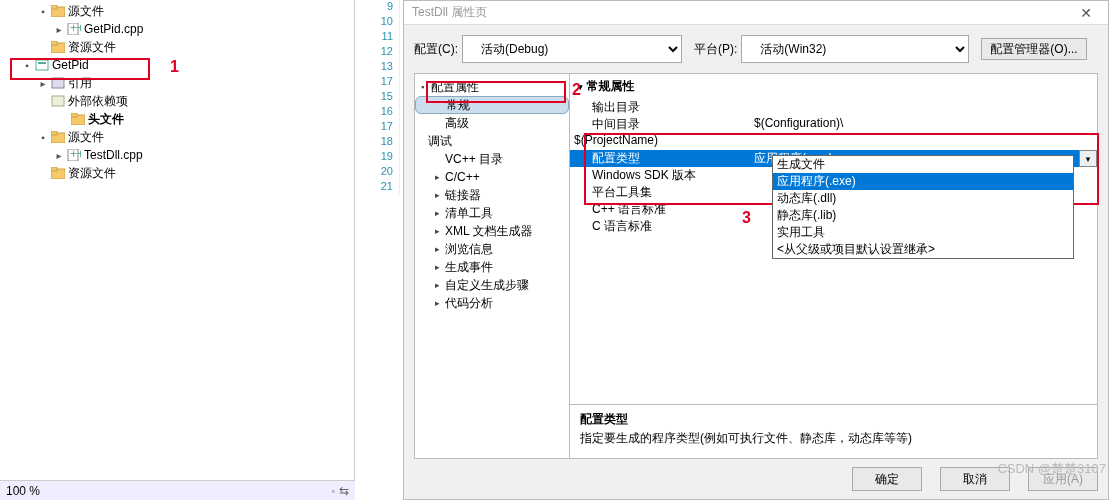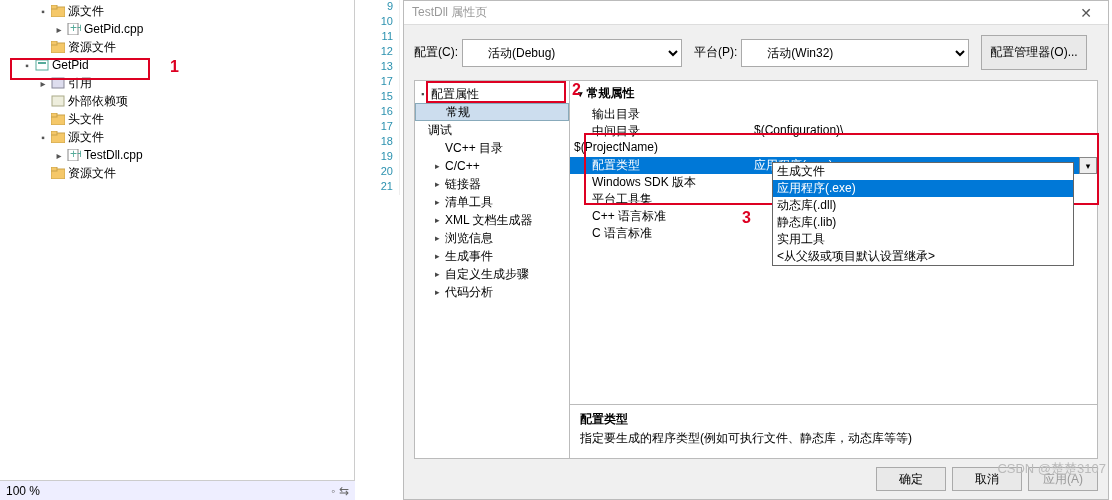--- a/index.html
+++ b/index.html
@@ -17,22 +17,22 @@
 
 .gut{width:30px;background:#fff;padding-top:0;border-right:1px solid #eee}
 .gut div{color:#2b91af;text-align:right;padding-right:6px;height:15px;font-size:11px}
 
 
 .dlg{position:absolute;left:403px;top:0;width:706px;height:500px;border:1px solid #bbb;background:#f0f0f0;display:flex;flex-direction:column}
 .dlg-title{height:24px;background:#fff;display:flex;align-items:center;padding:0 8px;border-bottom:1px solid #ddd;justify-content:space-between}
 .dlg-title .t{color:#999}
 .dlg-close{width:28px;text-align:center;color:#555;font-size:14px}
 .dlg-cfg{display:flex;align-items:center;padding:10px 10px;gap:4px;background:#f0f0f0}
-.dlg-cfg select{height:28px;border:1px solid #aaa;background:#fff;padding:0 21px}
-.dlg-cfg .btn{height:35px;border:1px solid #aaa;background:#e9e9e9;padding:0 8px;display:flex;align-items:center}
+.dlg-cfg select{height:28px;border:1px solid #aaa;background:#fff;padding:0 14px}
+.dlg-cfg .btn{height:22px;border:1px solid #aaa;background:#e9e9e9;padding:0 8px;display:flex;align-items:center}
 .dlg-body{flex:1;display:flex;margin:0 10px;border:1px solid #bbb;background:#fff}
 
 
 .nav{width:155px;border-right:1px solid #bbb;padding:4px 0}
 .nav-item{height:18px;display:flex;align-items:center;padding-left:6px}
 .nav-item .tw{width:10px;font-size:9px;color:#444}
 .nav-sel{background:#cde;border:1px solid #8ab}
 
 
 .props{flex:1;display:flex;flex-direction:column}
@@ -44,21 +44,21 @@
 .prow.sel{background:#0078d7;color:#fff}
 .prow.sel .k,.prow.sel .v{color:#fff}
 .dd{position:absolute;left:202px;top:56px;width:302px;border:1px solid #666;background:#fff;z-index:5}
 .dd div{height:17px;padding:0 4px;display:flex;align-items:center}
 .dd .dsel{background:#0078d7;color:#fff}
 .dd-btn{position:absolute;right:0;top:51px;width:18px;height:17px;border:1px solid #888;background:#eee;display:flex;align-items:center;justify-content:center;font-size:9px}
 
 .desc{height:54px;border-top:1px solid #bbb;padding:6px 10px}
 .desc .dt{font-weight:bold;margin-bottom:2px}
 
-.btns{display:flex;justify-content:flex-end;padding:8px 10px;gap:6px}
+.btns{display:flex;justify-content:flex-end;padding:8px 10px;gap:18px}
 .btns button{width:70px;height:24px;border:1px solid #aaa;background:#e9e9e9}
 .btns button:disabled{color:#999}
 
 .status{position:absolute;bottom:0;left:0;width:355px;height:20px;border-top:1px solid #ccc;display:flex;align-items:center;padding:0 6px;justify-content:space-between;background:#eef}
 .watermark{position:absolute;right:6px;bottom:22px;color:#bbb;font-size:13px;z-index:20}
 
 svg{display:block}
 </style>
 </head>
 <body>
@@ -116,21 +116,21 @@
       </div>
       <div class="tn" style="padding-left: 36px;">
         <span class="tw"></span>
         <span class="ic">
           <svg width="14" height="12">
             <rect x="1" y="1" width="12" height="10" fill="#eed" stroke="#aa8"></rect>
           </svg>
         </span>
         <span>外部依赖项</span>
       </div>
-      <div class="tn" style="padding-left: 36px;">
+      <div class="tn" style="padding-left: 56px; font-weight: bold;">
         <span class="tw"></span>
         <span class="ic">
           <svg width="14" height="12">
             <rect x="0" y="2" width="14" height="10" fill="#f5c869" stroke="#c9a24a"></rect>
             <rect x="0" y="0" width="6" height="4" fill="#f5c869" stroke="#c9a24a"></rect>
           </svg>
         </span>
         <span>头文件</span>
       </div>
       <div class="tn" style="padding-left: 36px;">
@@ -199,23 +199,27 @@
     <span style="margin-left:8px">平台(P):</span>
     <select style="width:228px"><option>活动(Win32)</option></select>
     <span class="btn" style="margin-left:8px">配置管理器(O)...</span>
   </div>
   <div class="dlg-body">
     <div class="nav" id="nav">
         <div class="nav-item" style="padding-left: 6px;">
           <span class="tw">▪</span>
           <span>配置属性</span>
         </div>
-        <div class="nav-item nav-sel" style="padding-left: 20px;">
+        <div class="nav-item nav-sel" style="padding-left: 20px; border-radius: 6px;">
           <span class="tw"></span>
           <span>常规</span>
+        </div>
+        <div class="nav-item" style="padding-left: 20px;">
+          <span class="tw"></span>
+          <span>高级</span>
         </div>
         <div class="nav-item" style="padding-left: 3px;">
           <span class="tw"></span>
           <span>调试</span>
         </div>
         <div class="nav-item" style="padding-left: 20px;">
           <span class="tw"></span>
           <span>VC++ 目录</span>
         </div>
         <div class="nav-item" style="padding-left: 20px;">

